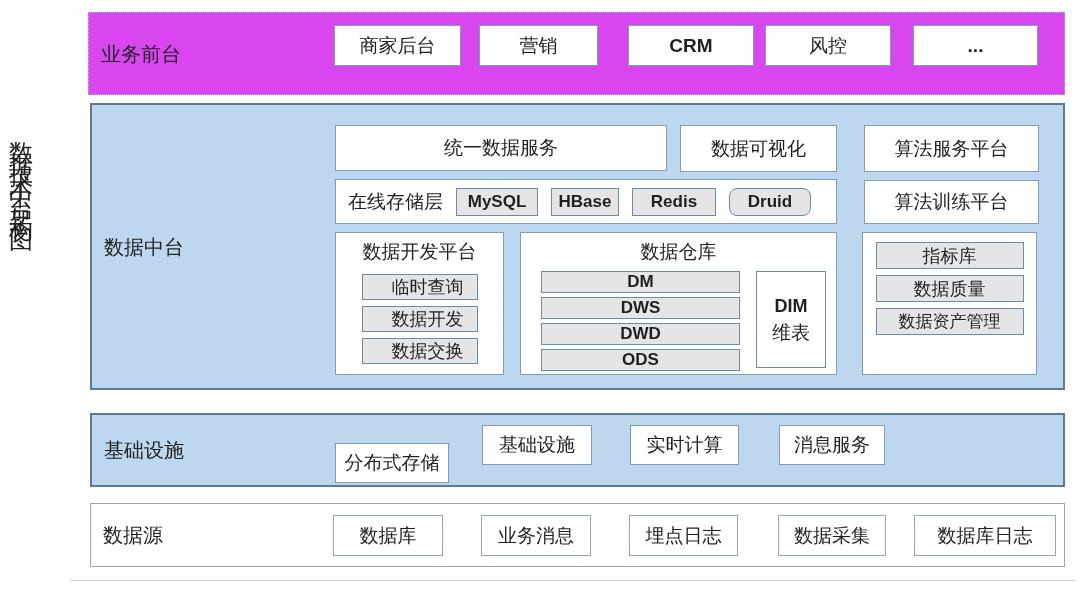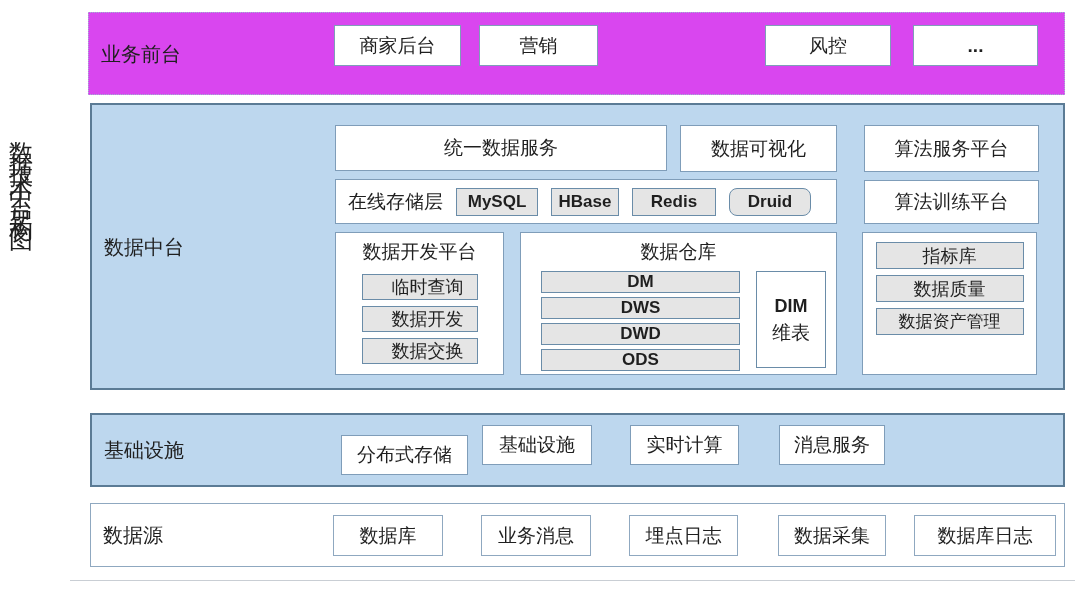--- a/index.html
+++ b/index.html
@@ -87,21 +87,21 @@
   }
   .dim .l1 { font-size:18px; }
   .dim .l2 { font-size:19px; }
 
   .gov .sbox { width:148px; height:27px; margin:0 auto; font-size:18px; }
   .gov .sbox + .sbox { margin-top:6px; }
   .gov .stack { margin-top:9px; }
   .gov .g3 { font-size:17px; }
 
   
-  .ib1 { left:243px; top:20px; width:127px; height:40px;margin-left:6px; }
+  .ib1 { left:243px; top:28px; width:114px; height:40px; }
   .ib2 { left:390px; top:10px; width:110px; height:40px; }
   .ib3 { left:538px; top:10px; width:109px; height:40px; }
   .ib4 { left:687px; top:10px; width:106px; height:40px; }
 
   
   #source .wbox { border-color:#8fa8c0; }
   .db1 { left:242px; top:11px; width:110px; height:41px; }
   .db2 { left:390px; top:11px; width:110px; height:41px; }
   .db3 { left:538px; top:11px; width:109px; height:41px; }
   .db4 { left:687px; top:11px; width:108px; height:41px; }
@@ -114,20 +114,21 @@
 </style>
 </head>
 <body>
 
 <div class="vtitle">数据技术中台架构图</div>
 
 <div id="frontend" class="layer">
   <span class="layer-label">业务前台</span>
   <div class="wbox fb1">商家后台</div>
   <div class="wbox fb2">营销</div>
+  <div class="wbox fb3 latin">CRM</div>
   <div class="wbox fb4">风控</div>
   <div class="wbox fb5 latin">...</div>
 </div>
 
 <div id="middle" class="layer">
   <span class="layer-label">数据中台</span>
 
   <div class="wbox unified">统一数据服务</div>
   <div class="wbox viz">数据可视化</div>
   <div class="wbox algsvc">算法服务平台</div>

